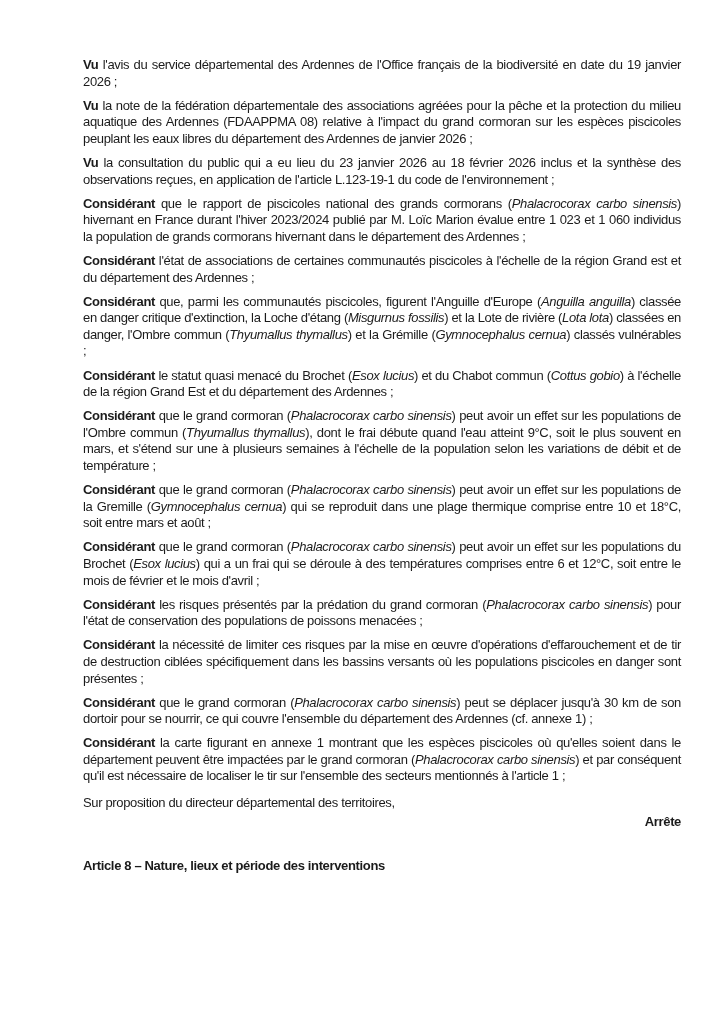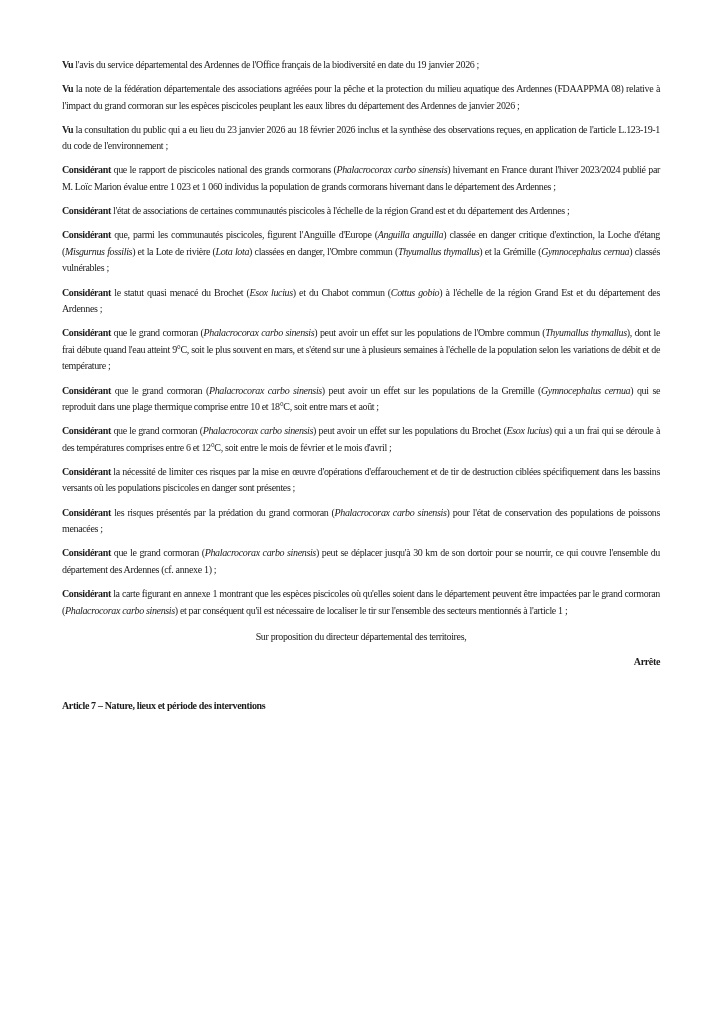--- a/index.html
+++ b/index.html
@@ -1,47 +1,47 @@
 <!DOCTYPE html>
 <html><head>
 <meta charset="utf-8">
 <style>
   html, body { margin: 0; padding: 0; background: #ffffff; }
   body { width: 724px; height: 1024px; overflow: hidden; position: relative; }
   .page {
-    position: absolute; left: 62px; top: 57px; width: 598px;
-    font-family: Liberation Serif, serif;
-    font-size: 10px; line-height: 16.6px; color: #1b1b1b;
+    position: absolute; left: 83px; top: 57px; width: 598px;
+    font-family: Liberation Sans, sans-serif;
+    font-size: 13px; line-height: 16.6px; color: #1b1b1b;
     letter-spacing: -0.35px;
   }
   p { margin: 0 0 7.5px 0; text-align: justify; }
   b { font-weight: bold; }
   i { font-style: italic; }
-  .proposition { margin-top: 10px; margin-bottom: 8px; text-align: center; }
+  .proposition { margin-top: 10px; margin-bottom: 2px; text-align: left; }
   .arrete { text-align: right; font-weight: bold; margin: 0 0 28px 0; }
   .article-title { font-weight: bold; margin: 0 0 11px 0; text-align: left; }
 </style>
 </head>
 <body>
 
 <div class="page">
   <div id="visas">
       <p><b>Vu</b><span> l'avis du service départemental des Ardennes de l'Office français de la biodiversité en date du 19 janvier 2026 ;</span></p>
       <p><b>Vu</b><span> la note de la fédération départementale des associations agréées pour la pêche et la protection du milieu aquatique des Ardennes (FDAAPPMA 08) relative à l'impact du grand cormoran sur les espèces piscicoles peuplant les eaux libres du département des Ardennes de janvier 2026 ;</span></p>
       <p><b>Vu</b><span> la consultation du public qui a eu lieu du 23 janvier 2026 au 18 février 2026  inclus et la synthèse des observations reçues, en application de l'article L.123-19-1 du code de l'environnement ;</span></p>
     </div>
   <div id="considerants">
       <p><b>Considérant</b><span> que le rapport de piscicoles national des grands cormorans (</span><i>Phalacrocorax carbo sinensis</i><span>) hivernant en France durant l'hiver 2023/2024 publié par M. Loïc Marion évalue entre 1 023 et 1 060 individus la population de grands cormorans hivernant dans le département des Ardennes ;</span></p>
       <p><b>Considérant</b><span> l'état de associations de certaines communautés piscicoles à l'échelle de la région Grand est et du département des Ardennes ;</span></p>
       <p><b>Considérant</b><span> que, parmi les communautés piscicoles, figurent l'Anguille d'Europe (</span><i>Anguilla anguilla</i><span>) classée en danger critique d'extinction, la Loche d'étang (</span><i>Misgurnus fossilis</i><span>) et la Lote de rivière (</span><i>Lota lota</i><span>) classées en danger, l'Ombre commun (</span><i>Thyumallus thymallus</i><span>) et la Grémille (</span><i>Gymnocephalus cernua</i><span>) classés vulnérables ;</span></p>
       <p><b>Considérant</b><span> le statut quasi menacé du Brochet (</span><i>Esox lucius</i><span>) et du Chabot commun (</span><i>Cottus gobio</i><span>) à l'échelle de la région Grand Est et du département des Ardennes ;</span></p>
       <p><b>Considérant</b><span> que le grand cormoran (</span><i>Phalacrocorax carbo sinensis</i><span>) peut avoir un effet sur les populations de l'Ombre commun (</span><i>Thyumallus thymallus</i><span>), dont le frai débute quand l'eau atteint 9°C, soit le plus souvent en mars, et s'étend sur une à plusieurs semaines à l'échelle de la population selon les variations de débit et de température ;</span></p>
       <p><b>Considérant</b><span> que le grand cormoran (</span><i>Phalacrocorax carbo sinensis</i><span>) peut avoir un effet sur les populations de la Gremille (</span><i>Gymnocephalus cernua</i><span>) qui se reproduit dans une plage thermique comprise entre 10 et 18°C, soit entre mars et août ;</span></p>
       <p><b>Considérant</b><span> que le grand cormoran (</span><i>Phalacrocorax carbo sinensis</i><span>) peut avoir un effet sur les populations du Brochet (</span><i>Esox lucius</i><span>) qui a un frai qui se déroule à des températures comprises entre 6 et 12°C, soit entre le mois de février et le mois d'avril ;</span></p>
+      <p><b>Considérant</b><span> les risques présentés par la prédation du grand cormoran (</span><i>Phalacrocorax carbo sinensis</i><span>) pour l'état de conservation des populations de poissons menacées ;</span></p>
       <p><b>Considérant</b><span> la nécessité de limiter ces risques par la mise en œuvre d'opérations d'effarouchement et de tir de destruction ciblées spécifiquement dans les bassins versants où les populations piscicoles en danger sont présentes ;</span></p>
-      <p><b>Considérant</b><span> les risques présentés par la prédation du grand cormoran (</span><i>Phalacrocorax carbo sinensis</i><span>) pour l'état de conservation des populations de poissons menacées ;</span></p>
       <p><b>Considérant</b><span> que le grand cormoran (</span><i>Phalacrocorax carbo sinensis</i><span>) peut se déplacer jusqu'à 30 km de son dortoir pour se nourrir, ce qui couvre l'ensemble du département des Ardennes (cf. annexe 1) ;</span></p>
       <p><b>Considérant</b><span> la carte figurant en annexe 1 montrant que les espèces piscicoles où qu'elles soient dans le département peuvent être impactées par le grand cormoran (</span><i>Phalacrocorax carbo sinensis</i><span>) et par conséquent qu'il est nécessaire de localiser le tir sur l'ensemble des secteurs mentionnés à l'article 1 ;</span></p>
     </div>
   <p class="proposition">Sur proposition du directeur départemental des territoires,</p>
   <p class="arrete">Arrête</p>
-  <p class="article-title">Article 7 – Nature, lieux et période des interventions</p>
+  <p class="article-title">Article 8 – Nature, lieux et période des interventions</p>
 </div>
 
 </body></html>

